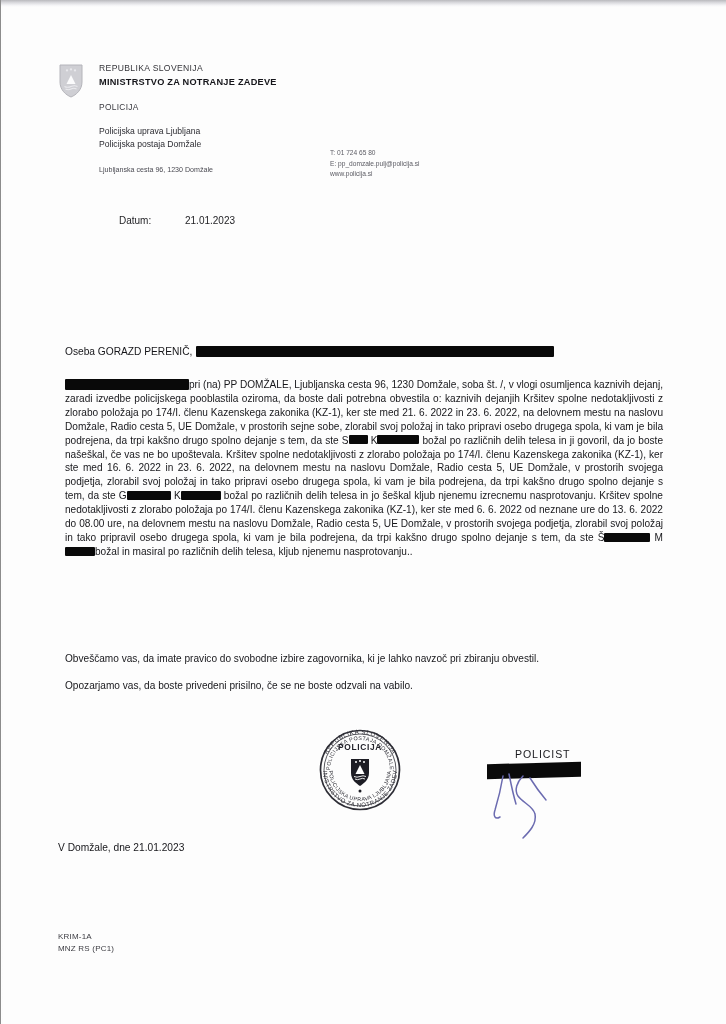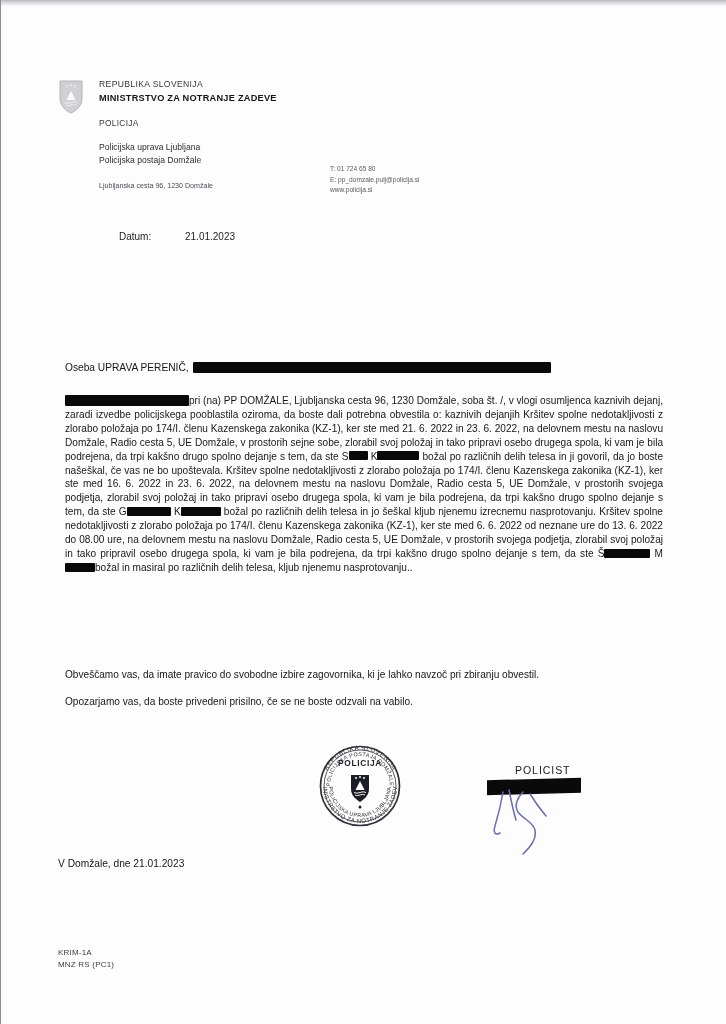--- a/index.html
+++ b/index.html
@@ -39,21 +39,20 @@
       linear-gradient(to right, rgba(0,0,0,0.012) 0 1px, rgba(0,0,0,0) 1px 9px);
     opacity: .55;
     pointer-events: none;
   }
 
   .sheet {
     position: absolute;
     left: 0; top: 0;
     width: 726px;
     height: 872px;
-    margin-top: 16px;
   }
 
   
   .letterhead {
     position: absolute;
     left: 57px;
     top: 62px;
     width: 600px;
   }
   .lh-row {
@@ -299,21 +298,21 @@
 
     <div class="refblock">
       <div class="ref-line">
         <span class="ref-label">Datum:</span>
         <span class="ref-value">21.01.2023</span>
       </div>
     </div>
 
 
     <div class="addressee">
-      <span>Oseba UPRAVA PERENIČ,</span><span class="redact" style="width:358px;height:11px;margin-left:4px;top:-1px;"></span>
+      <span>Oseba GORAZD PERENIČ,</span><span class="redact" style="width:358px;height:11px;margin-left:4px;top:-1px;"></span>
     </div>
 
     <div class="body-text">
       <p><span class="redact" style="width:124px;height:11px;"></span><span>pri (na) PP DOMŽALE, Ljubljanska cesta 96, 1230 Domžale, soba št. /, v vlogi osumljenca kaznivih dejanj, zaradi izvedbe policijskega pooblastila oziroma, da boste dali potrebna obvestila o: kaznivih dejanjih Kršitev spolne nedotakljivosti z zlorabo položaja po 174/I. členu Kazenskega zakonika (KZ-1), ker ste med 21. 6. 2022 in 23. 6. 2022, na delovnem mestu na naslovu Domžale, Radio cesta 5, UE Domžale, v prostorih sejne sobe, zlorabil svoj položaj in tako pripravi osebo drugega spola, ki vam je bila podrejena, da trpi kakšno drugo spolno dejanje s tem, da ste S</span><span class="redact" style="width:19px;height:9px;"></span> <span>K</span><span class="redact" style="width:42px;height:9px;"></span> <span>božal po različnih delih telesa in ji govoril, da jo boste našeškal, če vas ne bo upoštevala. Kršitev spolne nedotakljivosti z zlorabo položaja po 174/I. členu Kazenskega zakonika (KZ-1), ker ste med 16. 6. 2022 in 23. 6. 2022, na delovnem mestu na naslovu Domžale, Radio cesta 5, UE Domžale, v prostorih svojega podjetja, zlorabil svoj položaj in tako pripravi osebo drugega spola, ki vam je bila podrejena, da trpi kakšno drugo spolno dejanje s tem, da ste G</span><span class="redact" style="width:44px;height:9px;"></span> <span>K</span><span class="redact" style="width:40px;height:9px;"></span> <span>božal po različnih delih telesa in jo šeškal kljub njenemu izrecnemu nasprotovanju. Kršitev spolne nedotakljivosti z zlorabo položaja po 174/I. členu Kazenskega zakonika (KZ-1), ker ste med 6. 6. 2022 od neznane ure do 13. 6. 2022 do 08.00 ure, na delovnem mestu na naslovu Domžale, Radio cesta 5, UE Domžale, v prostorih svojega podjetja, zlorabil svoj položaj in tako pripravil osebo drugega spola, ki vam je bila podrejena, da trpi kakšno drugo spolno dejanje s tem, da ste Š</span><span class="redact" style="width:46px;height:9px;"></span> <span>M</span><span class="redact" style="width:30px;height:9px;"></span><span>božal in masiral po različnih delih telesa, kljub njenemu nasprotovanju..</span></p>
     </div>
 
     <div class="notice-1">Obveščamo vas, da imate pravico do svobodne izbire zagovornika, ki je lahko navzoč pri zbiranju obvestil.</div>
     <div class="notice-2">Opozarjamo vas, da boste privedeni prisilno, če se ne boste odzvali na vabilo.</div>
 
     <div class="stamp">

